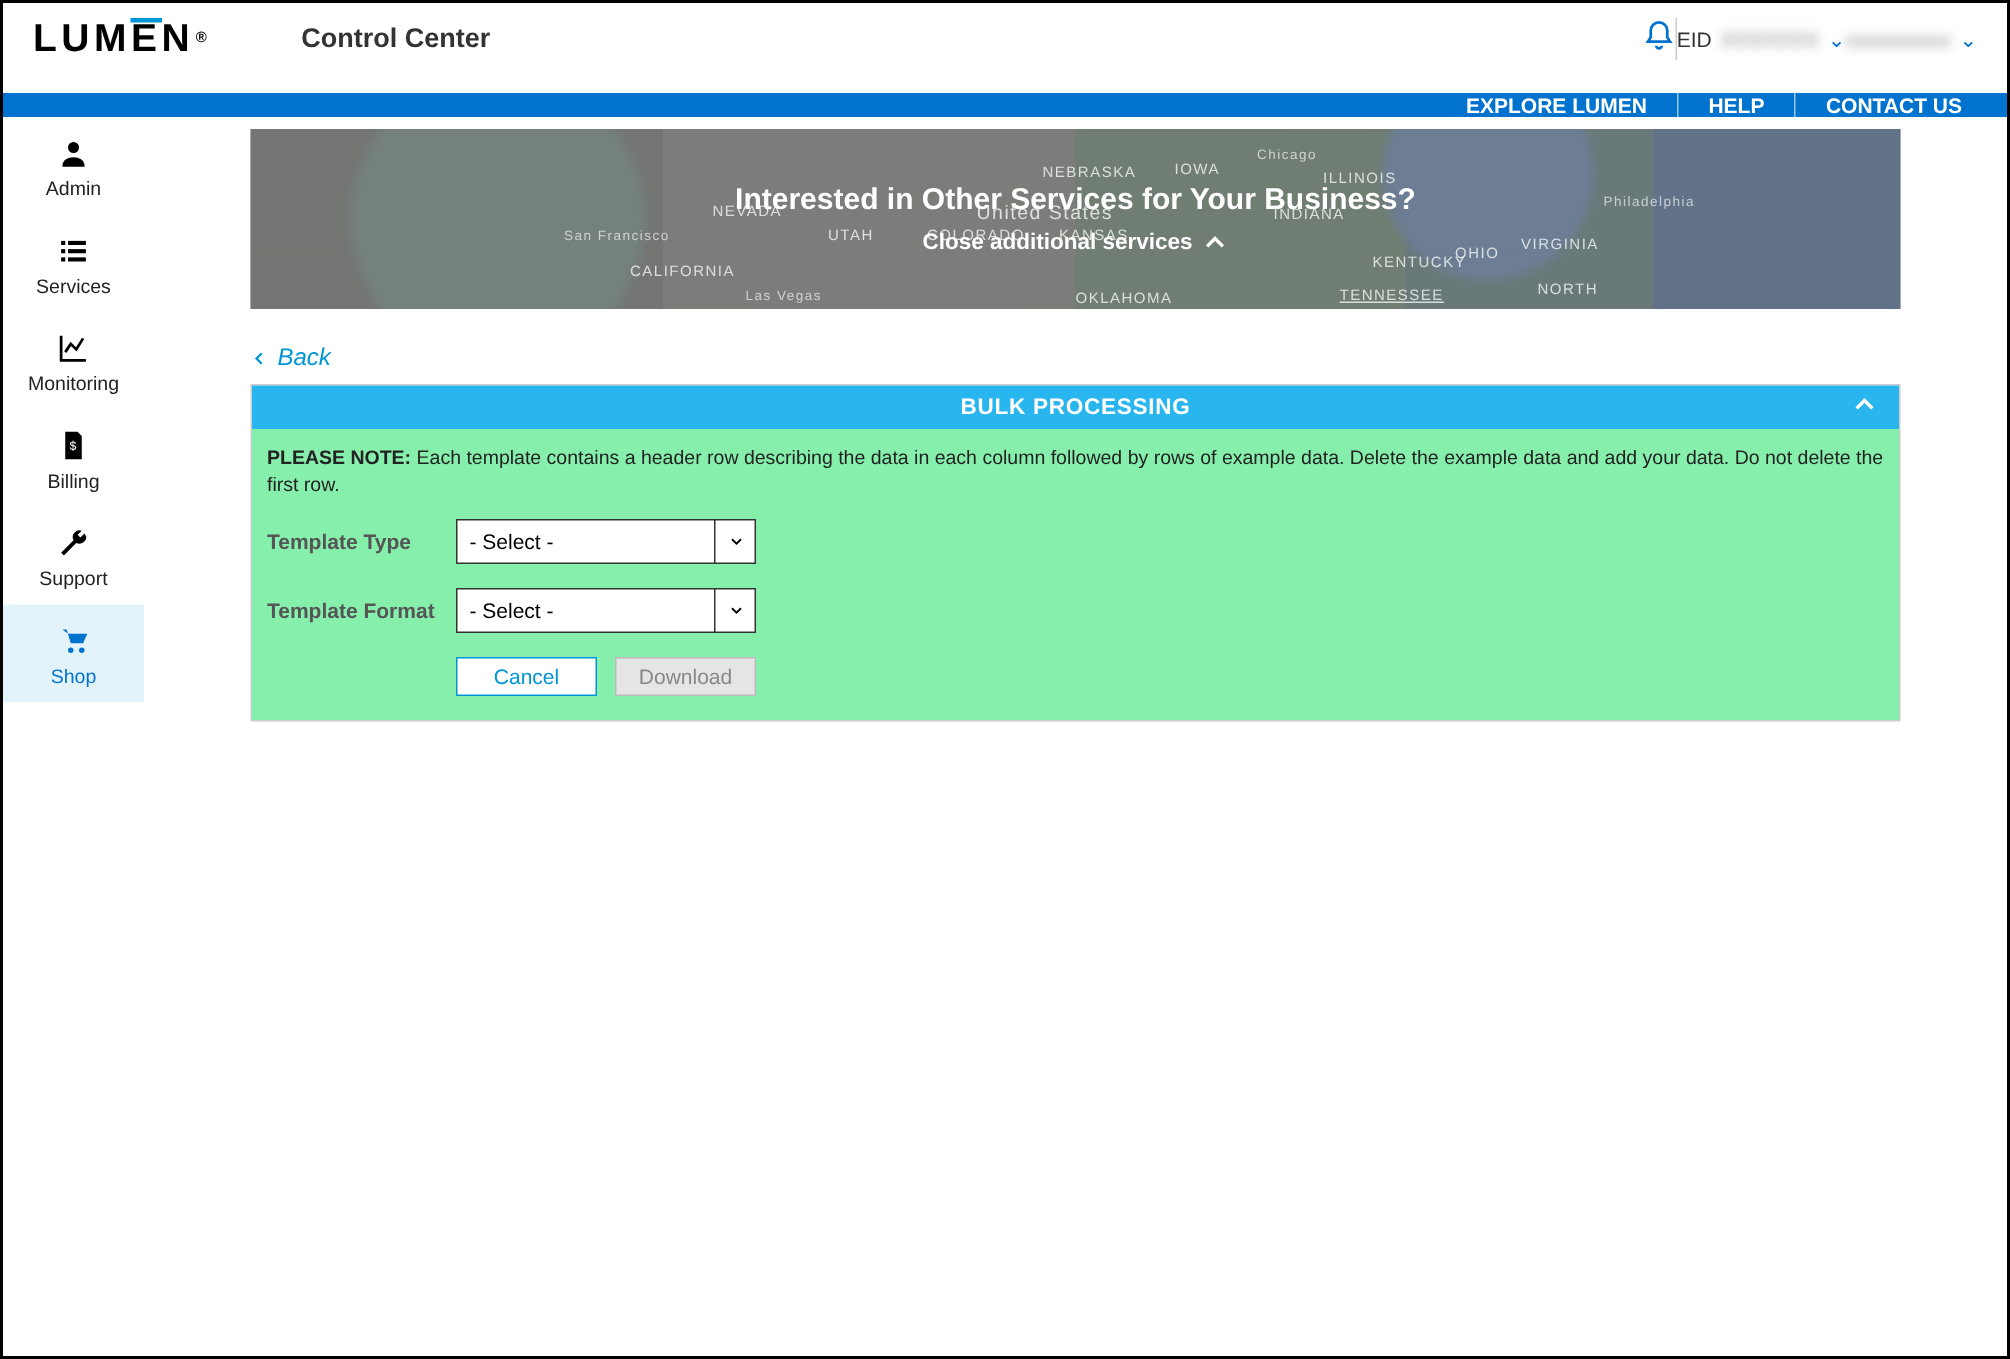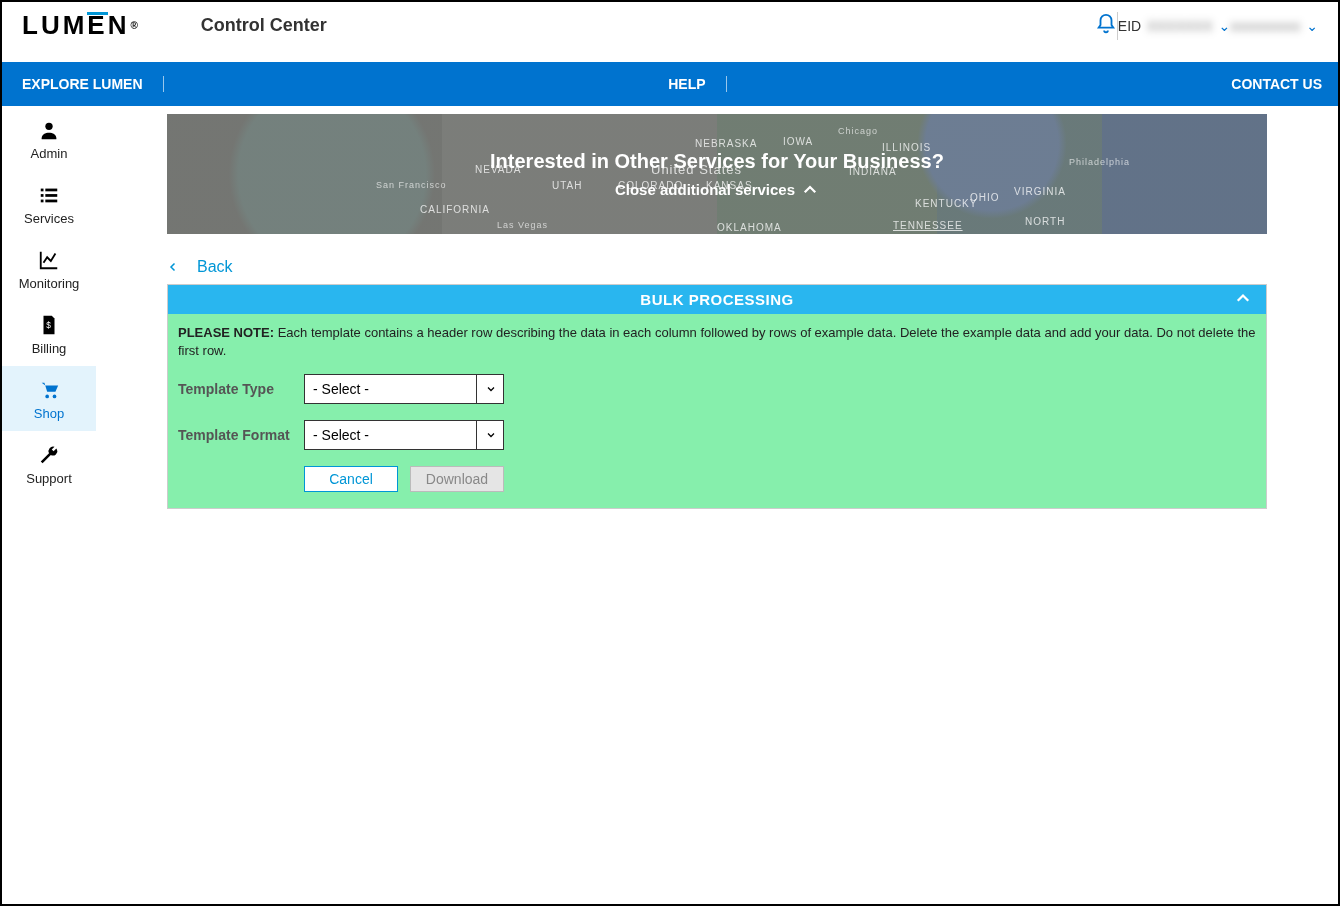--- a/index.html
+++ b/index.html
@@ -53,25 +53,25 @@
   }
   .bell-icon svg { width: 22px; height: 22px; stroke: #0073cf; fill: none; stroke-width: 2; }
   .vdiv { width: 1px; height: 28px; background: #ccc; }
   .user-block { display: flex; align-items: center; gap: 6px; color: #333; font-size: 14px; }
   .blur { color: transparent; text-shadow: 0 0 6px rgba(0,0,0,0.5); filter: blur(2px); }
   .chev { color: #0073cf; font-size: 14px; }
 
   
   .topnav {
     background: #0073cf;
-    height: 44px;
-    display: flex;
-    align-items: center;
-    justify-content: space-between;
-    padding-right: 16px;
+    height: 16px;
+    display: flex;
+    align-items: center;
+    justify-content: flex-end;
+    padding-right: 30px;
     gap: 0;
   }
   .topnav a {
     color: #fff;
     font-weight: bold;
     font-size: 14px;
     text-decoration: none;
     padding: 0 20px;
     border-right: 1px solid rgba(255,255,255,0.6);
   }
@@ -128,25 +128,26 @@
   }
   .map-label { position: absolute; font-size: 10px; color: rgba(255,255,255,0.75); letter-spacing: 1px; pointer-events: none; }
   .banner-title { font-size: 20px; font-weight: bold; margin-bottom: 8px; text-align: center; }
   .banner-link { font-size: 15px; font-weight: bold; display: flex; align-items: center; gap: 6px; cursor: pointer; }
   .banner-link svg { width: 18px; height: 18px; stroke: #fff; fill: none; stroke-width: 3; }
 
   
   .back-link {
     display: inline-flex;
     align-items: center;
-    gap: 18px;
+    gap: 6px;
     color: #0096d6;
     font-size: 16px;
     margin: 24px 0 8px 0;
     cursor: pointer;
+    font-style: italic;
   }
   .back-link svg { width: 12px; height: 12px; stroke: #0096d6; fill: none; stroke-width: 3; }
 
   
   .panel {
     border: 1px solid #ccc;
   }
   .panel-head {
     background: #29b6ef;
     color: #fff;
@@ -279,37 +280,37 @@
     </div>
     <div class="side-item">
       <div class="icon-wrap">
           <svg viewBox="0 0 24 24" fill="#000">
             <path d="M6 2h9l3 3v17H6V2z"></path>
             <text x="9" y="15" font-size="9" fill="#fff">$</text>
           </svg>
         </div>
       <div class="side-label">Billing</div>
     </div>
+    <div class="side-item">
+      <div class="icon-wrap">
+          <svg viewBox="0 0 24 24" fill="#000">
+            <path d="M21 6a5 5 0 0 1-7 6L5 21l-2-2 9-9a5 5 0 0 1 6-7l-3 3 2 2 3-3c.6.9 1 1.9 1 3z"></path>
+          </svg>
+        </div>
+      <div class="side-label">Support</div>
+    </div>
     <div class="side-item active">
       <div class="icon-wrap">
           <svg viewBox="0 0 24 24" fill="#0073cf">
             <path d="M4 4h3l3 10h9l3-7H8"></path>
             <circle cx="10" cy="19" r="2"></circle>
             <circle cx="18" cy="19" r="2"></circle>
           </svg>
         </div>
       <div class="side-label">Shop</div>
-    </div>
-    <div class="side-item">
-      <div class="icon-wrap">
-          <svg viewBox="0 0 24 24" fill="#000">
-            <path d="M21 6a5 5 0 0 1-7 6L5 21l-2-2 9-9a5 5 0 0 1 6-7l-3 3 2 2 3-3c.6.9 1 1.9 1 3z"></path>
-          </svg>
-        </div>
-      <div class="side-label">Support</div>
     </div>
   </div>
 
   <div class="main">
     <div class="main-inner">
       <div class="banner">
         <span class="map-label" style="left:44%; top:40%; font-size:13px;">United States</span>
         <span class="map-label" style="left:28%; top:42%;">NEVADA</span>
         <span class="map-label" style="left:35%; top:55%;">UTAH</span>
         <span class="map-label" style="left:41%; top:55%;">COLORADO</span>

